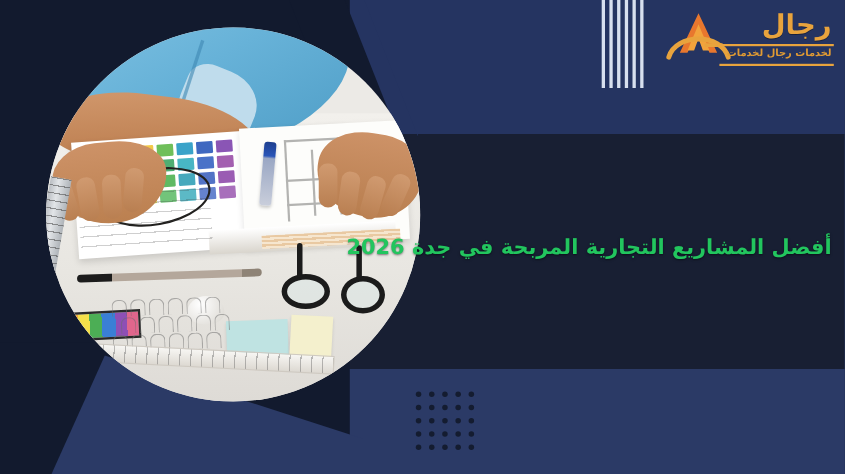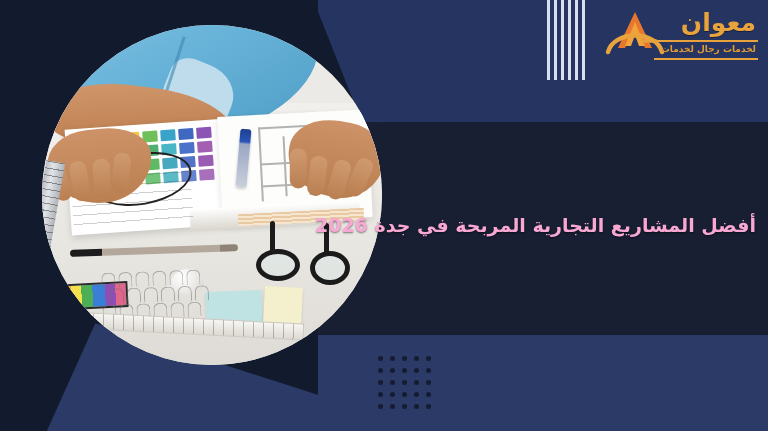--- a/index.html
+++ b/index.html
@@ -394,21 +394,21 @@
   }
 
   
   .headline {
     position: absolute;
     left: 404px;
     top: 214px;
     width: 352px;
     text-align: right;
     direction: rtl;
-    color: #f9a8d4;
+    color: #22c55e;
     font-size: 19px;
     font-weight: bold;
     letter-spacing: .2px;
     line-height: 1.25;
     white-space: nowrap;
     text-shadow: 0 1px 2px rgba(0,0,0,.5);
   }
 </style>
 </head>
 <body>
@@ -570,21 +570,21 @@
     </div>
   </div>
 
   <div class="logo">
     <svg width="62" height="58" viewBox="0 0 62 58" style="position:absolute;left:0;top:2px;">
       <path d="M31 4 L48 40 L41 40 L31 17 L21 40 L14 40 Z" fill="#e8772e"></path>
       <path d="M31 14 L41 38 L35 38 L31 27 L27 38 L21 38 Z" fill="#f2a33c"></path>
       <path d="M4 44 C10 22 52 22 58 44" stroke="#e8a33d" stroke-width="4.5" fill="none" stroke-linecap="round"></path>
       <path d="M38 33 L52 33" stroke="#e8a33d" stroke-width="3.5" stroke-linecap="round"></path>
     </svg>
-    <div class="logo-ar">معوان</div>
+    <div class="logo-ar">رجال</div>
     <div class="logo-rule"></div>
     <div class="logo-sub">لخدمات رجال لخدمات</div>
     <div class="logo-rule2"></div>
   </div>
 
   <div class="headline">أفضل المشاريع التجارية المربحة في جدة 2026</div>
 
 </div>
 
 </body></html>

